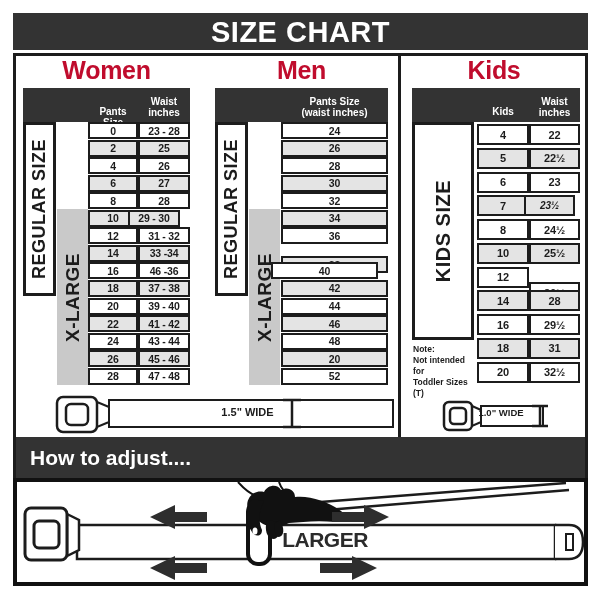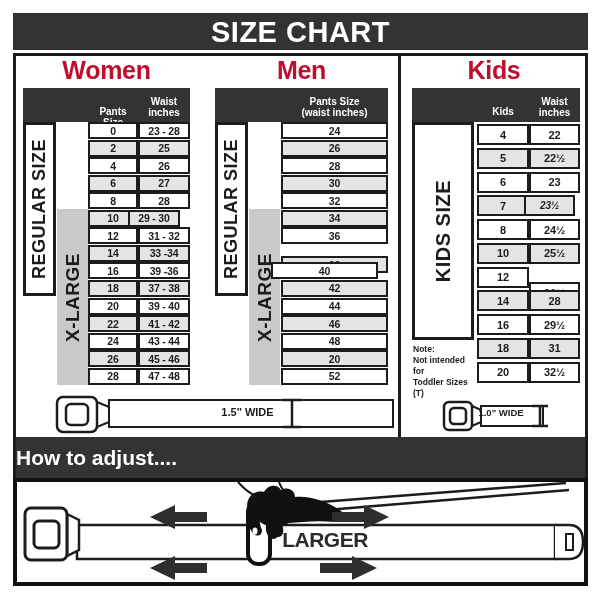--- a/index.html
+++ b/index.html
@@ -16,21 +16,21 @@
   .cell{position:absolute;border:2px solid #1c1c1c;background:#fff;display:flex;align-items:center;
         justify-content:center;font-weight:bold;font-size:10.5px;letter-spacing:-0.2px;color:#1c1c1c;}
   .cell.alt{background:#e4e4e4;}
   .vbox{border:3px solid #1c1c1c;background:#fff;display:flex;align-items:center;justify-content:center;}
   .vtext{writing-mode:vertical-rl;transform:rotate(180deg);font-weight:bold;font-size:18px;
          letter-spacing:0.5px;white-space:nowrap;}
   .xlbox{background:#c9c9c9;display:flex;align-items:center;justify-content:center;}
   .note{font-size:8.5px;font-weight:bold;line-height:11px;white-space:pre-line;}
   .beltlabel{font-weight:bold;text-align:center;color:#1c1c1c;}
   .adjustbar{left:16px;top:437px;width:569px;height:41px;background:#333333;color:#fff;
-             font-size:21px;font-weight:bold;line-height:41px;padding-left:0;box-sizing:border-box;}
+             font-size:21px;font-weight:bold;line-height:41px;padding-left:14px;box-sizing:border-box;}
   .illobox{left:13px;top:478px;width:567px;height:100px;border:4px solid #111;background:#fff;}
   .adjlabel{font-size:21px;font-weight:bold;color:#2b2b2b;text-align:center;letter-spacing:-0.5px;}
 </style>
 </head>
 <body>
 
 <div class="page">
 
   <div class="abs titlebar">SIZE CHART</div>
 
@@ -62,21 +62,21 @@
       <div class="cell alt" style="left: 138px; top: 174.65px; width: 48px; height: 13px;">27</div>
       <div class="cell" style="left: 88px; top: 192.2px; width: 46px; height: 13px;">8</div>
       <div class="cell" style="left: 138px; top: 192.2px; width: 48px; height: 13px;">28</div>
       <div class="cell alt" style="left: 88px; top: 209.75px; width: 46px; height: 13px;">10</div>
       <div class="cell alt" style="left: 128px; top: 209.75px; width: 48px; height: 13px;">29 - 30</div>
       <div class="cell" style="left: 88px; top: 227.3px; width: 46px; height: 13px;">12</div>
       <div class="cell" style="left: 138px; top: 227.3px; width: 48px; height: 13px;">31 - 32</div>
       <div class="cell alt" style="left: 88px; top: 244.85px; width: 46px; height: 13px;">14</div>
       <div class="cell alt" style="left: 138px; top: 244.85px; width: 48px; height: 13px;">33 -34</div>
       <div class="cell" style="left: 88px; top: 262.4px; width: 46px; height: 13px;">16</div>
-      <div class="cell" style="left: 138px; top: 262.4px; width: 48px; height: 13px;">39 -36</div>
+      <div class="cell" style="left: 138px; top: 262.4px; width: 48px; height: 13px;">46 -36</div>
       <div class="cell alt" style="left: 88px; top: 279.95px; width: 46px; height: 13px;">18</div>
       <div class="cell alt" style="left: 138px; top: 279.95px; width: 48px; height: 13px;">37 - 38</div>
       <div class="cell" style="left: 88px; top: 297.5px; width: 46px; height: 13px;">20</div>
       <div class="cell" style="left: 138px; top: 297.5px; width: 48px; height: 13px;">39 - 40</div>
       <div class="cell alt" style="left: 88px; top: 315.05px; width: 46px; height: 13px;">22</div>
       <div class="cell alt" style="left: 138px; top: 315.05px; width: 48px; height: 13px;">41 - 42</div>
       <div class="cell" style="left: 88px; top: 332.6px; width: 46px; height: 13px;">24</div>
       <div class="cell" style="left: 138px; top: 332.6px; width: 48px; height: 13px;">43 - 44</div>
       <div class="cell alt" style="left: 88px; top: 350.15px; width: 46px; height: 13px;">26</div>
       <div class="cell alt" style="left: 138px; top: 350.15px; width: 48px; height: 13px;">45 - 46</div>

